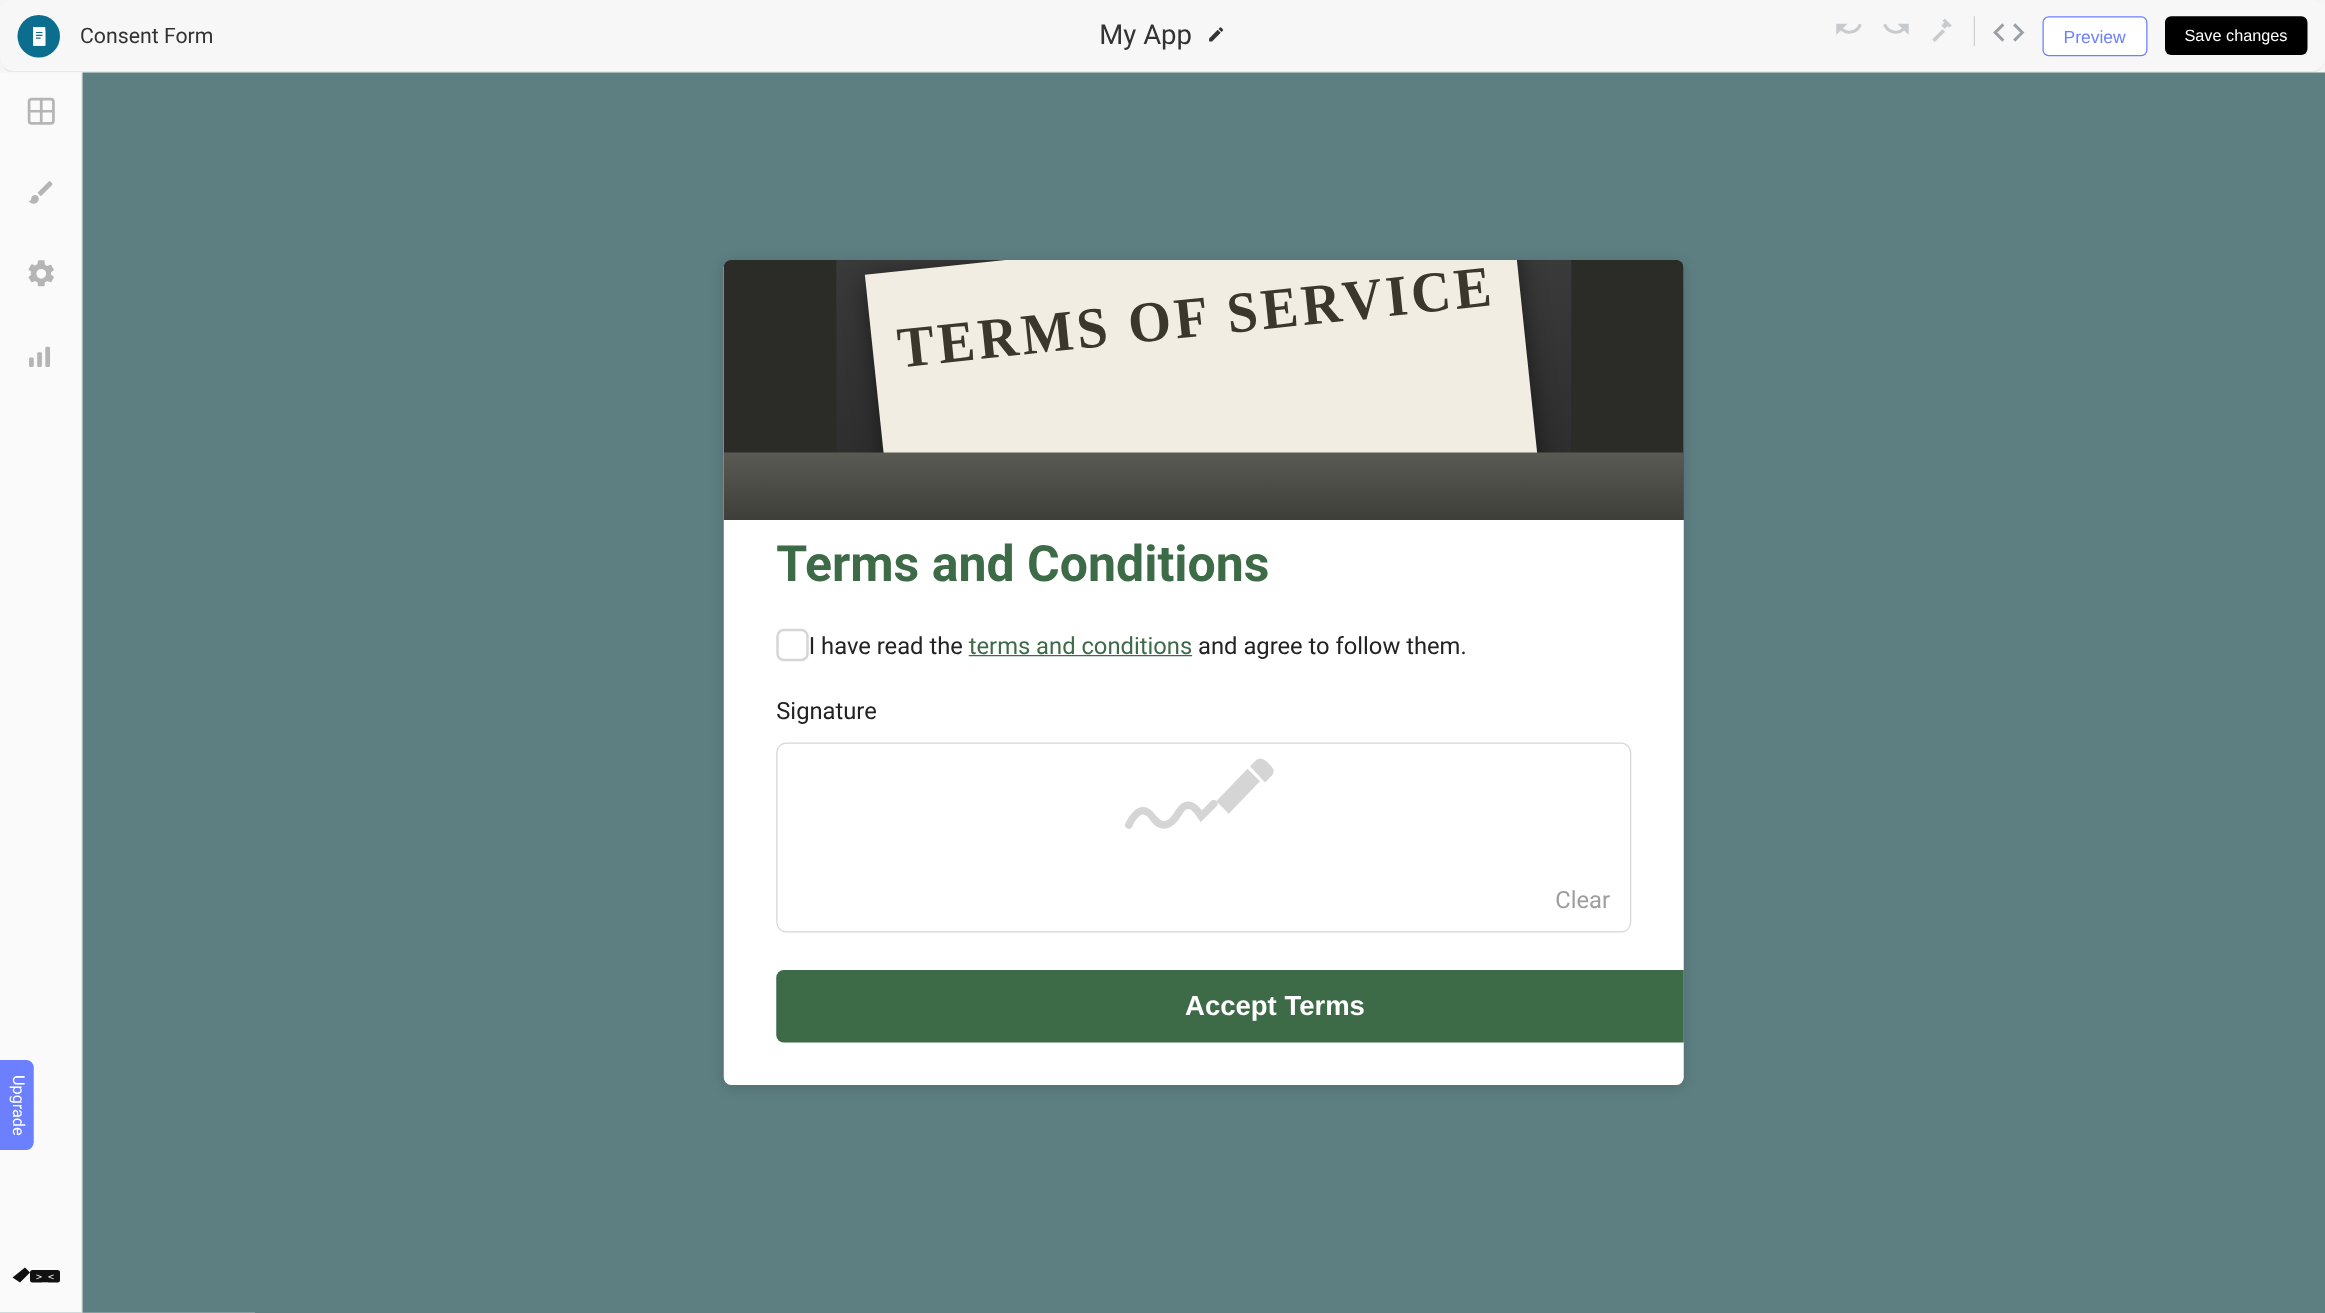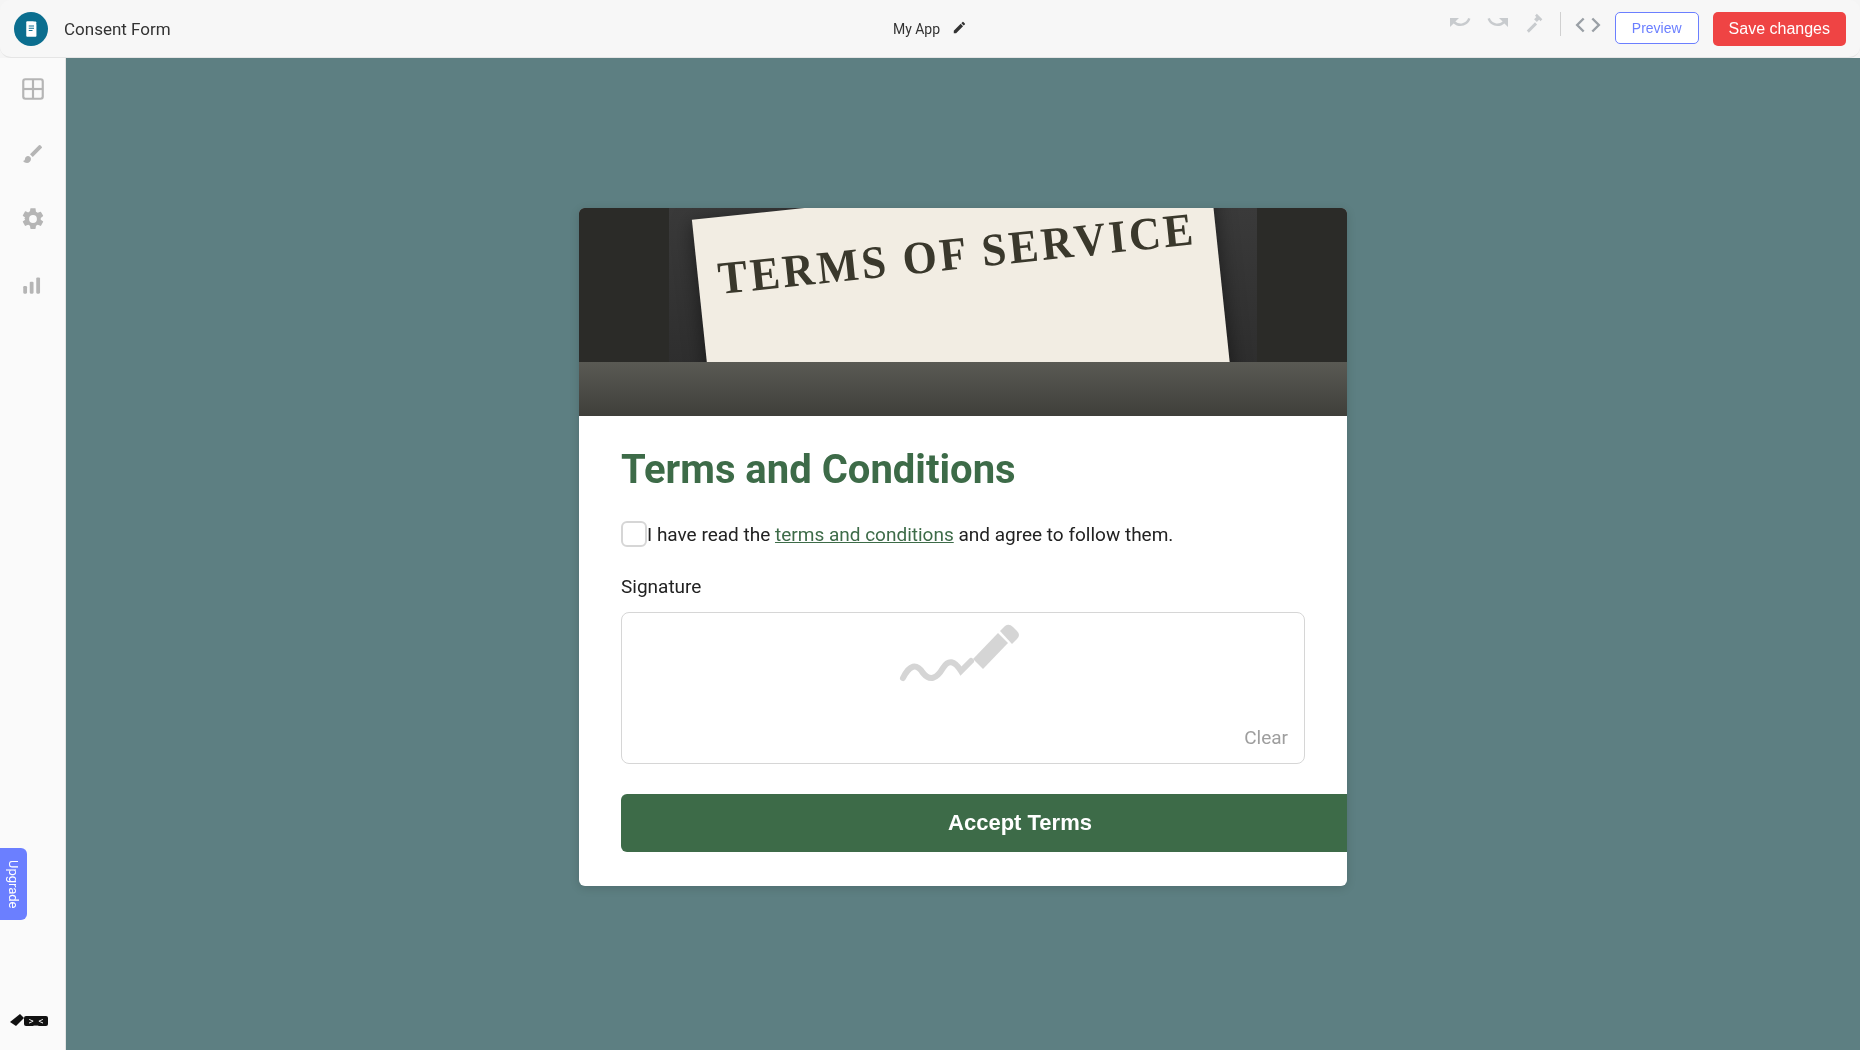--- a/index.html
+++ b/index.html
@@ -37,21 +37,21 @@
   font-size: 17px;
   color: #333;
 }
 .center-title {
   position: absolute;
   left: 50%;
   transform: translateX(-50%);
   display: flex;
   align-items: center;
   gap: 12px;
-  font-size: 14px;
+  font-size: 22px;
   color: #333;
 }
 .edit-pencil { cursor: pointer; }
 .header-right {
   margin-left: auto;
   display: flex;
   align-items: flex-start;
   gap: 14px;
 }
 .header-icon {
@@ -69,26 +69,26 @@
 .btn-outline {
   border: 1px solid #6b7fff;
   color: #6b7fff;
   background: #fff;
   padding: 7px 16px;
   border-radius: 5px;
   font-size: 14px;
   cursor: pointer;
 }
 .btn-primary {
-  background: #ef4444;
+  background: #000000;
   color: #fff;
   border: none;
   padding: 8px 16px;
   border-radius: 5px;
-  font-size: 16px;
+  font-size: 13px;
   cursor: pointer;
 }
 
 
 .sidebar {
   position: absolute;
   left: 0;
   top: 58px;
   bottom: 0;
   width: 66px;
@@ -181,21 +181,21 @@
 .typewriter-side-l, .typewriter-side-r {
   position: absolute;
   top: 0; bottom: 0;
   width: 90px;
   background: #2b2b28;
 }
 .typewriter-side-l { left: 0; }
 .typewriter-side-r { right: 0; }
 
 .card-body {
-  padding: 30px 42px 34px;
+  padding: 12px 42px 34px;
 }
 .card-title {
   font-size: 40px;
   font-weight: 700;
   color: #3d6b48;
   margin-bottom: 28px;
 }
 .consent-row {
   display: flex;
   align-items: center;

